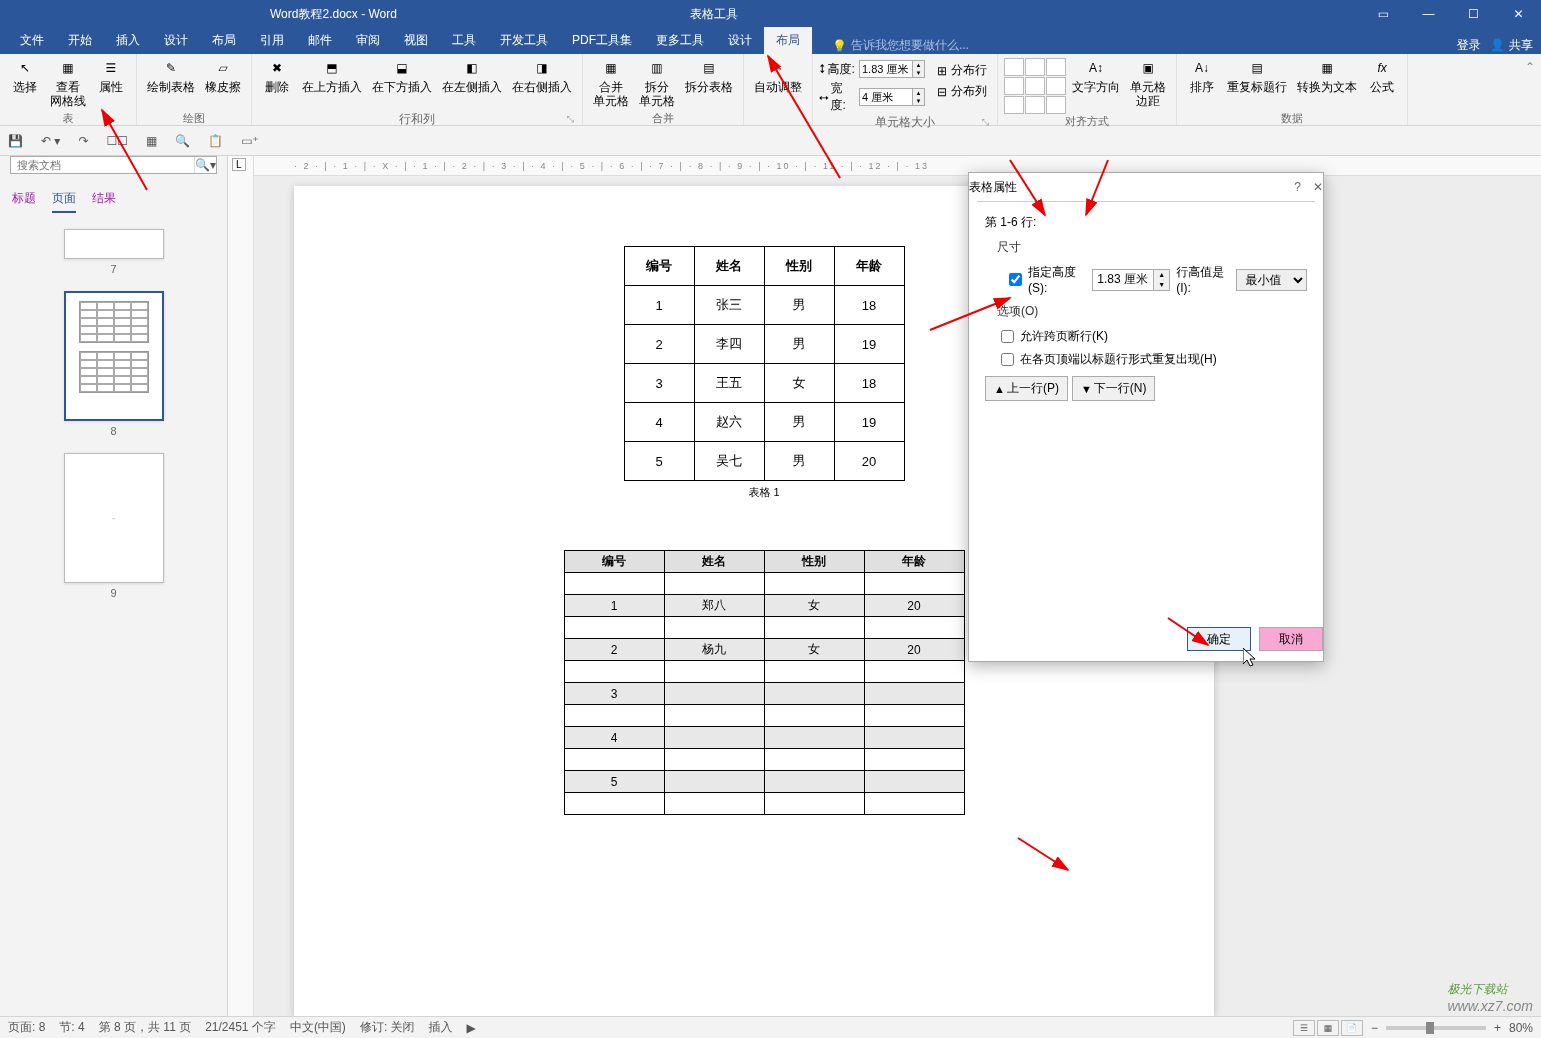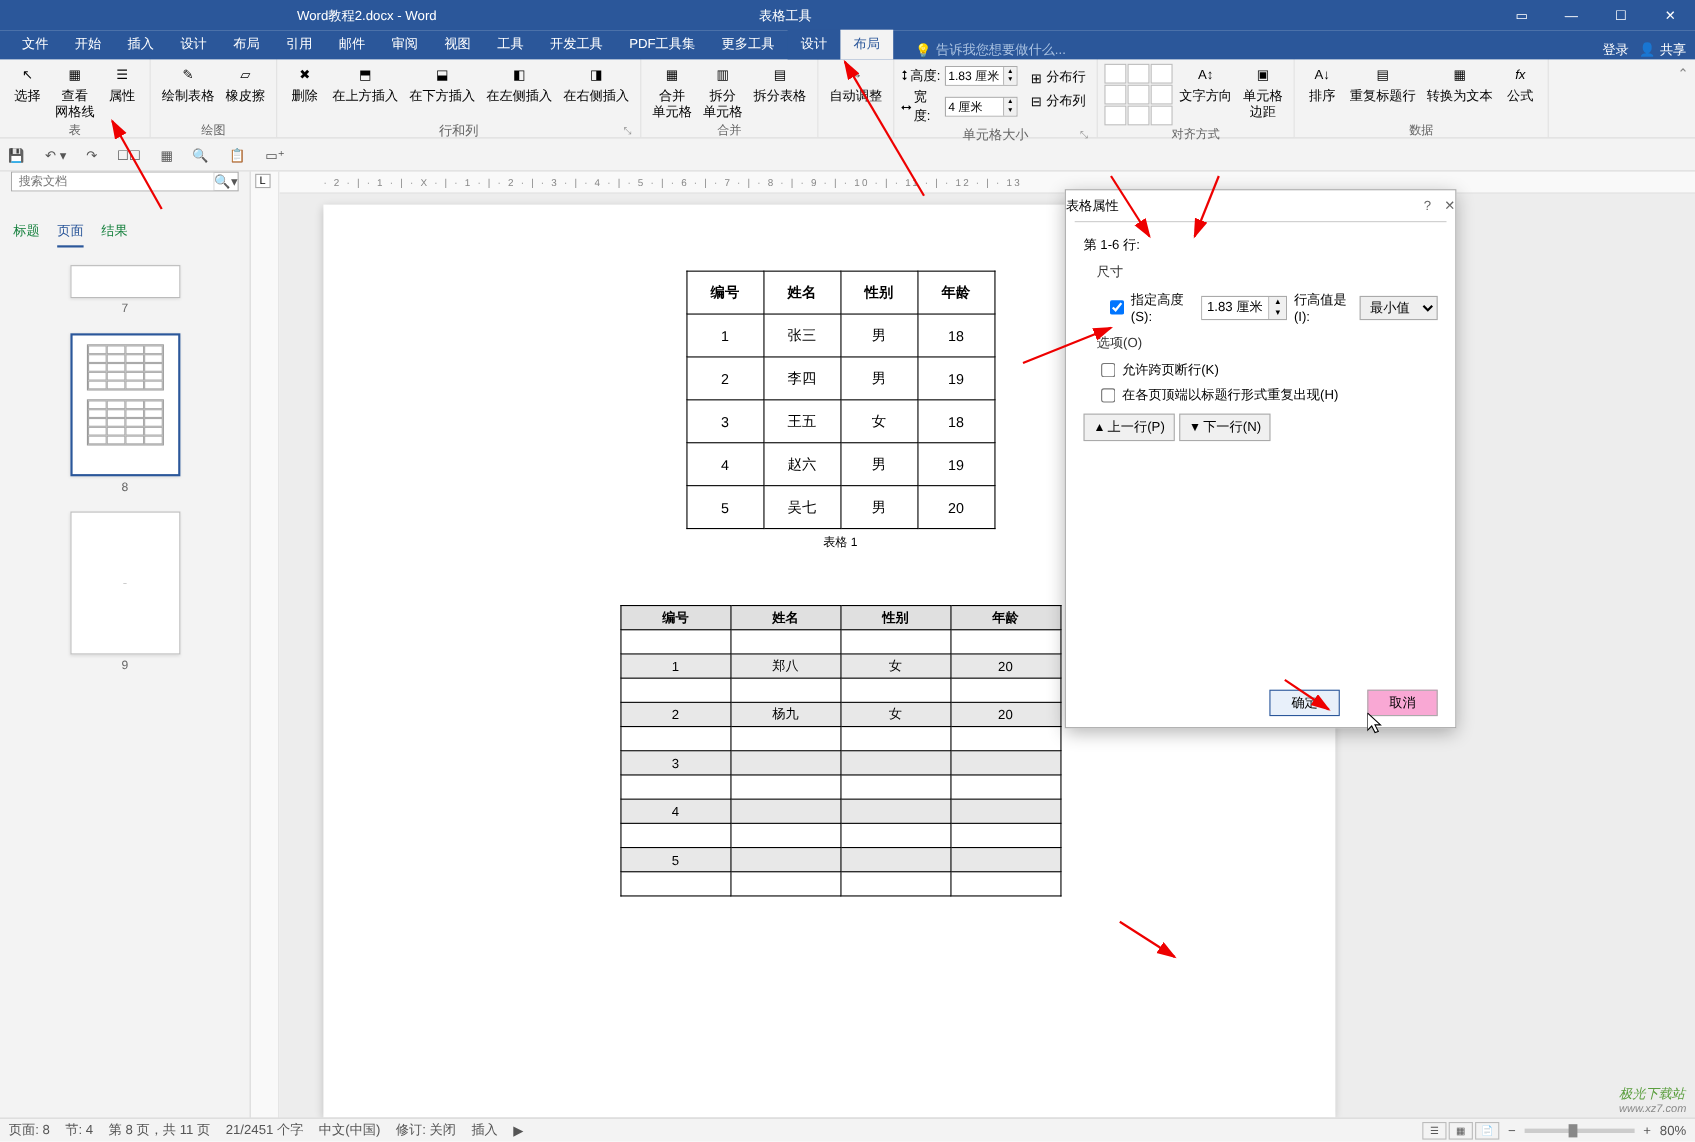--- a/index.html
+++ b/index.html
@@ -21,25 +21,25 @@
 .ribbon-group .grouplabel{text-align:center;color:#666;font-size:11px;height:14px;position:relative}
 .rbtn{display:flex;flex-direction:column;align-items:center;padding:2px 4px;min-width:38px;cursor:pointer;text-align:center;line-height:1.2}
 .rbtn .ico{width:20px;height:20px;margin-bottom:2px;display:flex;align-items:center;justify-content:center}
 .rbtn-s{display:flex;align-items:center;gap:4px;padding:2px 4px;cursor:pointer;font-size:11px}
 .qat{height:30px;background:#f3f3f3;border-bottom:1px solid #d4d4d4;display:flex;align-items:center;padding:0 8px;gap:18px}
 .qat div{color:#555;cursor:pointer}
 .mainarea{display:flex;height:862px}
 .navpane{width:228px;border-right:1px solid #d4d4d4;background:#f3f3f3;display:flex;flex-direction:column}
 .navpane .nav-header{padding:10px 12px 6px;display:flex;justify-content:space-between;align-items:center}
 .navpane .nav-header .title{font-size:18px;color:#333}
-.navpane .searchbox{margin:0 10px 24px;display:flex;border:1px solid #ababab;background:#fff;height:18px}
+.navpane .searchbox{margin:0 10px 12px;display:flex;border:1px solid #ababab;background:#fff;height:18px}
 .navpane .searchbox input{flex:1;border:none;outline:none;padding:0 6px;font-size:11px}
 .navpane .searchbox .sbtn{width:22px;display:flex;align-items:center;justify-content:center;border-left:1px solid #ddd;color:#555}
 .navpane .navtabs{display:flex;gap:16px;padding:0 12px;margin-bottom:8px}
-.navpane .navtabs div{padding:4px 0;cursor:pointer;color:#15803d}
+.navpane .navtabs div{padding:4px 0;cursor:pointer;color:#a21caf}
 .navpane .navtabs div.active{color:#2b579a;border-bottom:2px solid #2b579a}
 .thumbs{flex:1;overflow-y:auto;padding:8px 0}
 .thumb-item{display:flex;flex-direction:column;align-items:center;margin-bottom:16px}
 .thumb{width:100px;height:130px;background:#fff;border:1px solid #bbb;box-shadow:0 1px 3px rgba(0,0,0,.1)}
 .thumb.short{height:30px}
 .thumb.selected{border:2px solid #2b579a}
 .thumb-num{margin-top:4px;font-size:11px;color:#666}
 .thumb-mini-tables{padding:8px 4px;display:flex;flex-direction:column;gap:8px;align-items:center}
 .mini-table{width:70px;height:42px;border:1px solid #999;display:grid;grid-template-columns:repeat(4,1fr);grid-template-rows:repeat(5,1fr)}
 .mini-table div{border:0.5px solid #aaa}
@@ -71,26 +71,26 @@
 .dialog .section-title{font-size:12px;margin:8px 0;color:#333}
 .dialog .checkbox-row{display:flex;align-items:center;gap:6px;margin:6px 0 6px 16px;font-size:12px}
 .dialog .checkbox-row input{margin:0}
 .dialog .spinbox{border:1px solid #aaa;display:inline-flex;height:22px}
 .dialog .spinbox input{width:60px;border:none;padding:0 4px;outline:none;font-size:12px}
 .dialog .spinbox .spins{width:16px;display:flex;flex-direction:column;border-left:1px solid #aaa}
 .dialog .spinbox .spins div{flex:1;display:flex;align-items:center;justify-content:center;font-size:7px;background:#f0f0f0;cursor:pointer}
 .dialog select{border:1px solid #aaa;height:22px;font-size:12px;padding:0 4px}
 .dialog .navbtns{display:flex;gap:4px;margin:8px 0}
 .dialog .navbtns button{padding:3px 8px;border:1px solid #aaa;background:#f0f0f0;font-size:11px;cursor:pointer;display:flex;align-items:center;gap:2px}
-.dialog .dlg-footer{position:absolute;bottom:10px;right:16px;display:flex;gap:25px}
+.dialog .dlg-footer{position:absolute;bottom:10px;right:0;display:flex;gap:8px}
 .dialog .dlg-footer button{width:64px;height:24px;border:1px solid #aaa;background:#f9a8d4;font-size:12px;cursor:pointer}
 .dialog .dlg-footer button.primary{border:1px solid #2b579a;background:#e8f0fa}
 .arrow{position:absolute;pointer-events:none;z-index:100}
 .watermark{position:absolute;right:8px;bottom:24px;color:#5a9e3e;font-size:13px;font-style:italic;z-index:200}
-.watermark .sub{color:#888;font-size:10px}
+.watermark .sub{color:#888;font-size:14px}
 .view-btns{display:flex;gap:2px}
 .view-btns div{width:22px;height:16px;border:1px solid #bbb;display:flex;align-items:center;justify-content:center;font-size:9px}
 .zoom-slider{width:100px;height:4px;background:#ccc;position:relative}
 .zoom-slider .zthumb{position:absolute;left:40%;top:-4px;width:8px;height:12px;background:#888}
 .dlauncher{position:absolute;right:2px;bottom:0;font-size:9px;color:#888;cursor:pointer}
 .cell-size-controls{display:flex;flex-direction:column;gap:2px;padding-top:4px}
 .cell-size-row{display:flex;align-items:center;gap:4px;font-size:11px}
 .cell-size-row .lbl{width:36px;display:flex;align-items:center;gap:2px}
 .cell-size-row .spinbox2{border:1px solid #aaa;display:flex;height:18px;background:#fff}
 .cell-size-row .spinbox2 input{width:52px;border:none;padding:0 2px;font-size:11px;outline:none}

